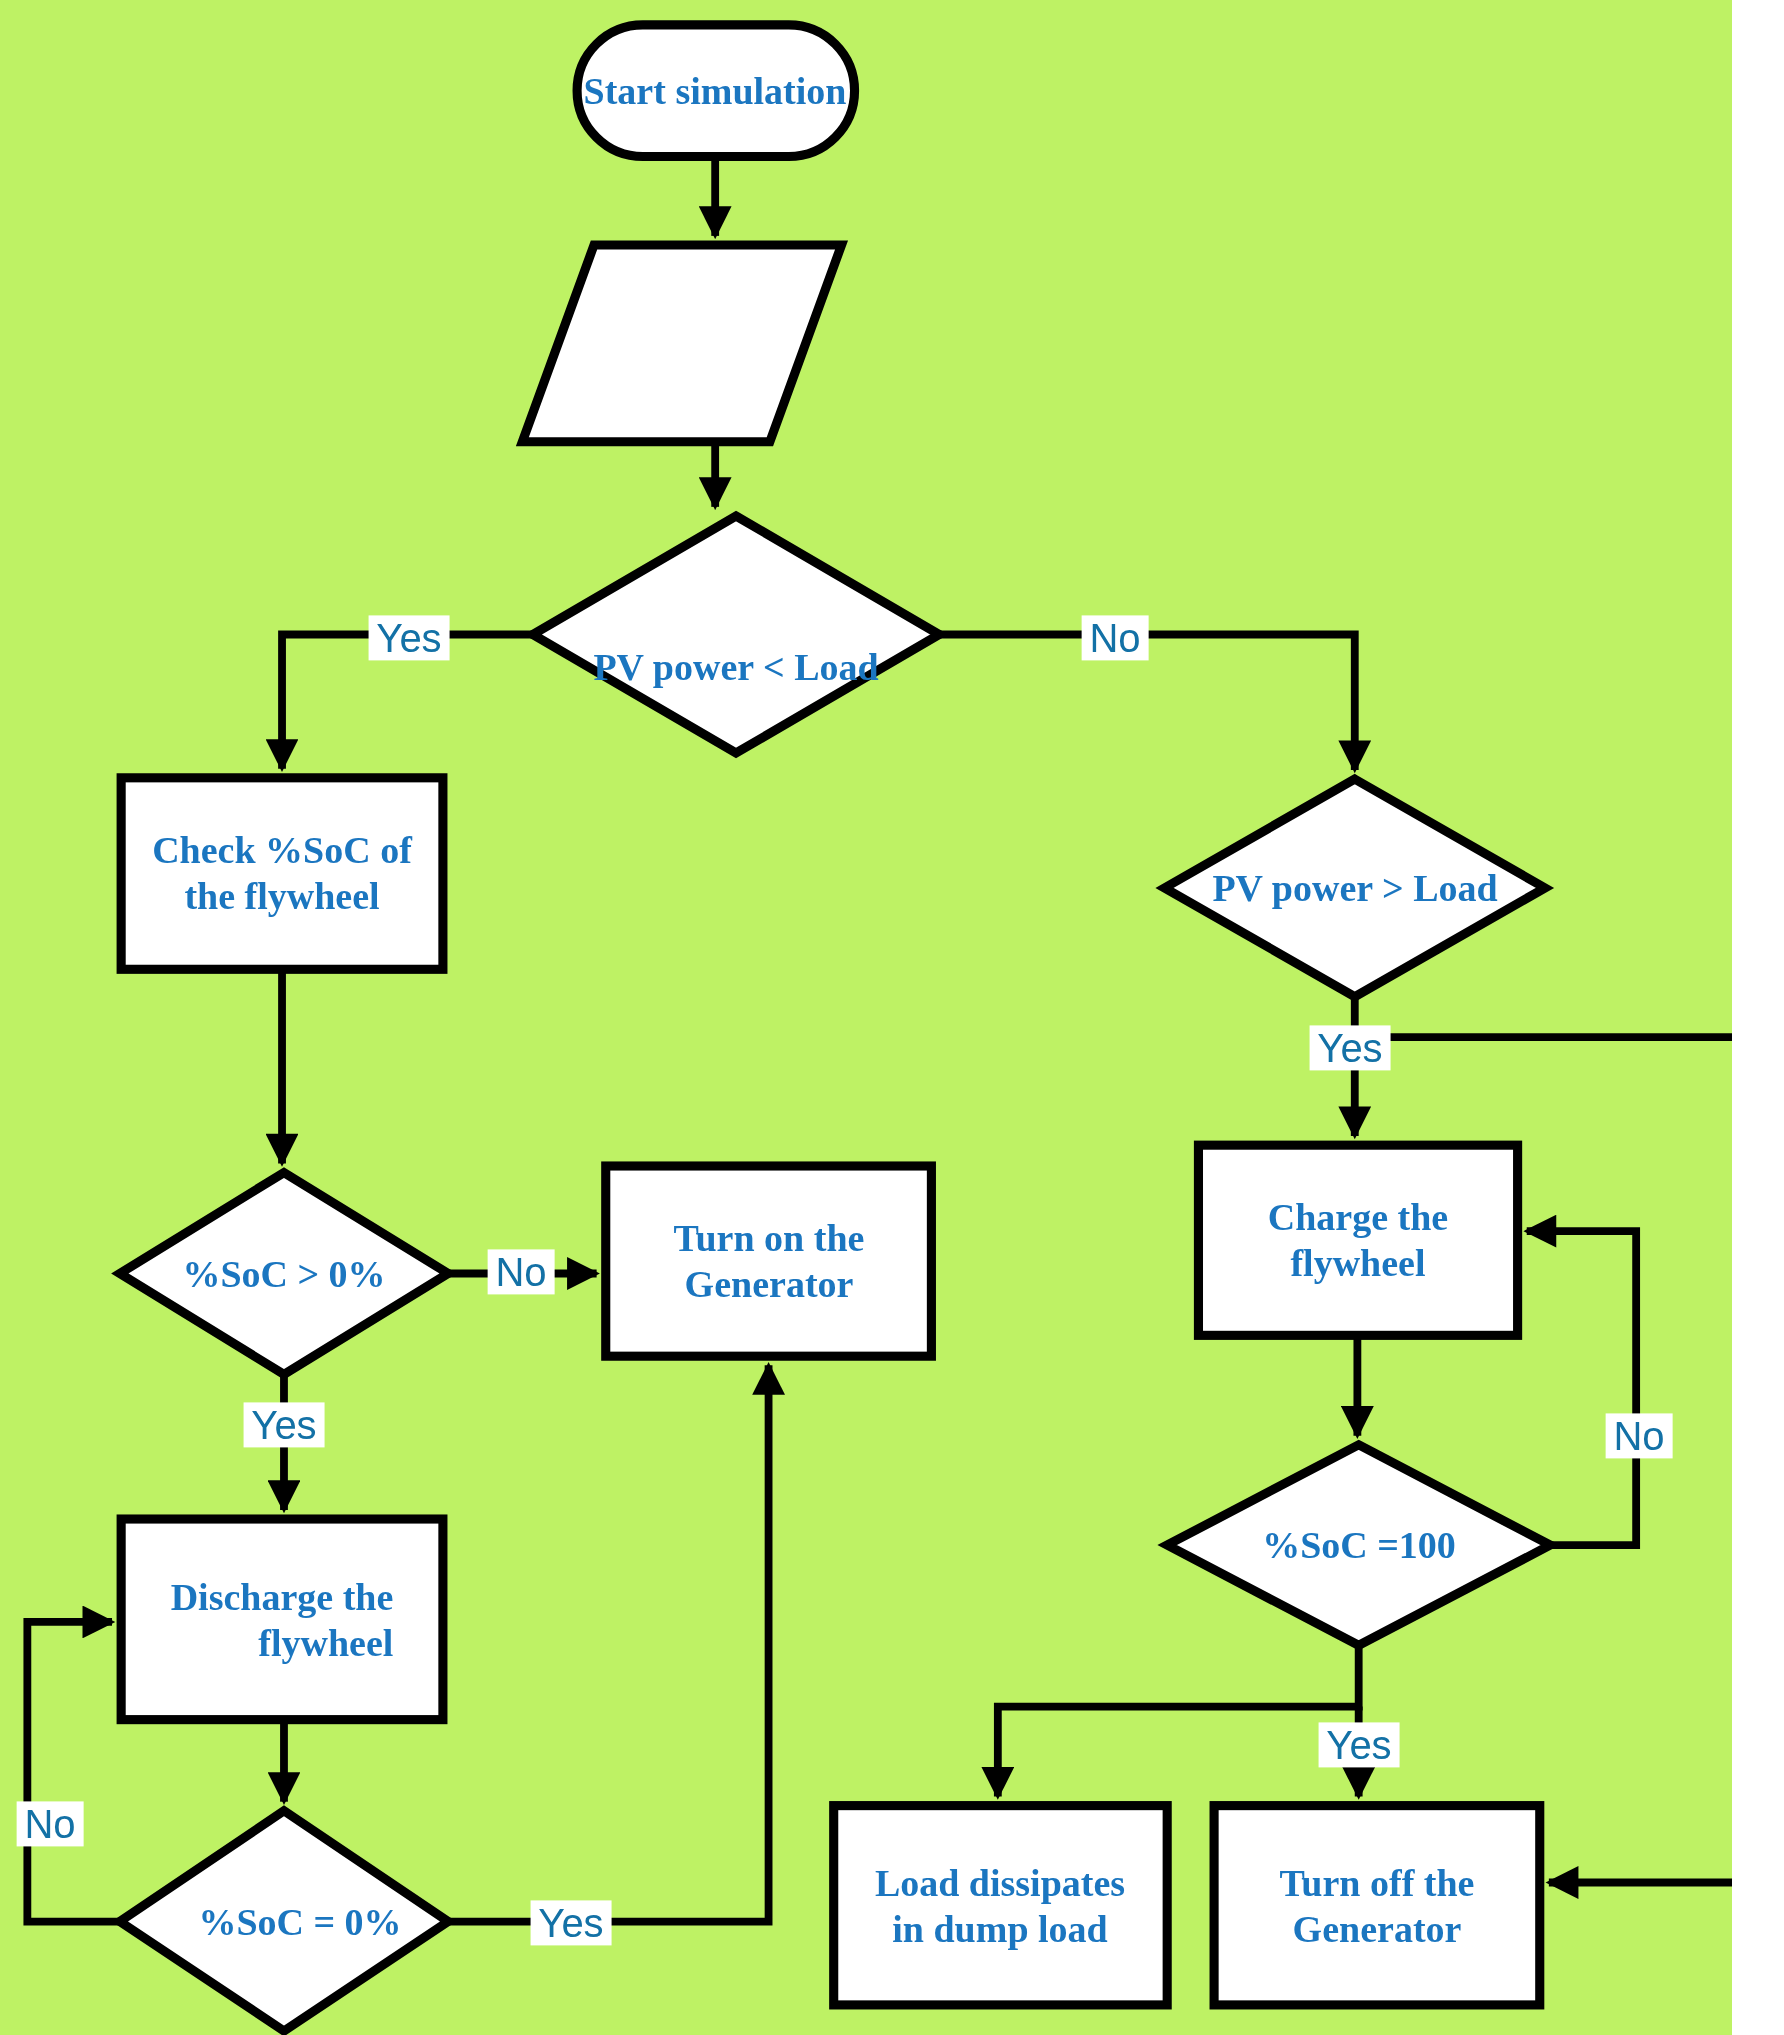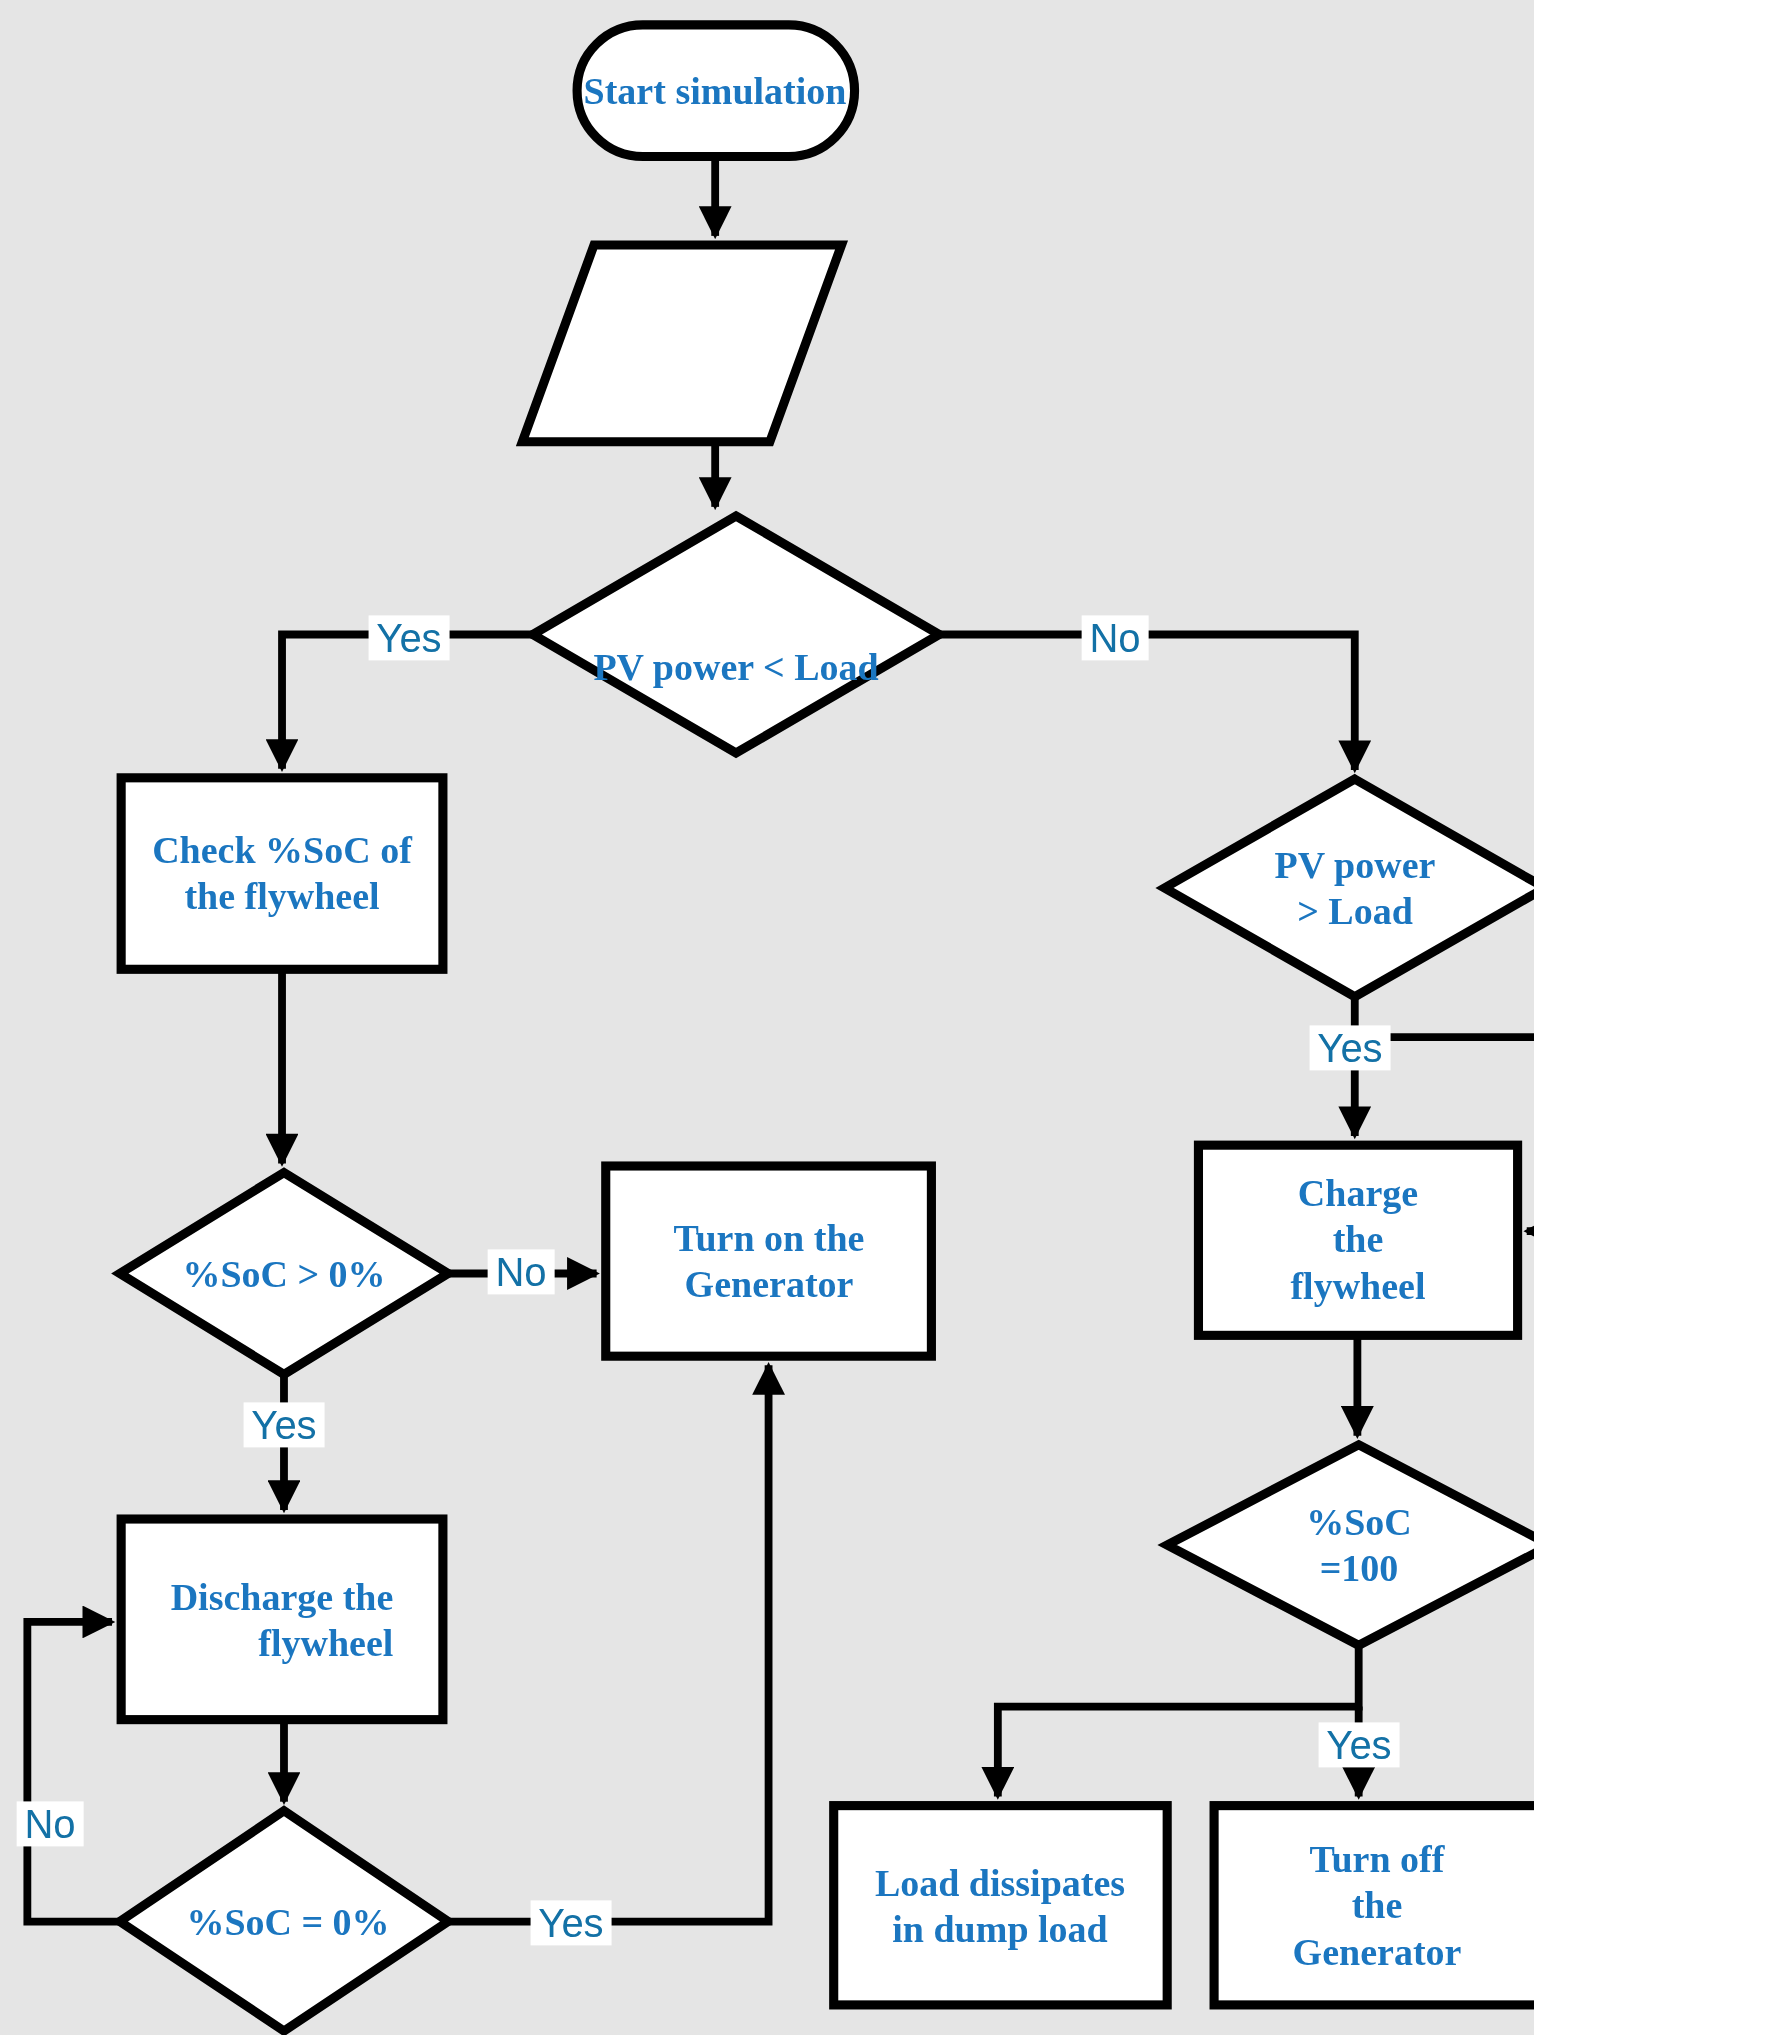--- a/index.html
+++ b/index.html
@@ -1,19 +1,19 @@
 <!DOCTYPE html>
 <html style="font-size:10.4px"><head>
 <meta charset="utf-8">
 <style>
   html,body{margin:0;padding:0;background:#ffffff;}
   .canvas{
     position:relative;
-    width:1534px;height:2035px;
-    background:#e5e5e5;
+    width:1732px;height:2035px;
+    background:#bef264;
     font-family:"Liberation Serif",serif;
     overflow:hidden;
   }
   .layer{position:absolute;left:0;top:0;width:1784px;height:2035px;}
   .node-label{
     position:absolute;
     transform:translate(-50%,-50%);
     color:#1b76c0;
     font-weight:bold;
     font-size:38px;
@@ -83,21 +83,21 @@
 
   <div class="node-label" style="left:715px;top:91px;">Start simulation</div>
   <div class="node-label" style="left:736px;top:667px;">PV power &lt; Load</div>
   <div class="node-label" style="left:282px;top:873px;">Check %SoC of
 the flywheel</div>
   <div class="node-label" style="left:284px;top:1274px;">%SoC &gt; 0%</div>
   <div class="node-label" style="left:769px;top:1261px;">Turn on the
 Generator</div>
   <div class="node-label" style="left:282px;top:1620px;text-align:right;">Discharge the
 flywheel</div>
-  <div class="node-label" style="left:288px;top:1922px;">%SoC = 0%</div>
+  <div class="node-label" style="left:300px;top:1922px;">%SoC = 0%</div>
   <div class="node-label" style="left:1355px;top:888px;">PV power &gt; Load</div>
   <div class="node-label" style="left:1358px;top:1240px;">Charge the
 flywheel</div>
   <div class="node-label" style="left:1359px;top:1545px;">%SoC =100</div>
   <div class="node-label" style="left:1000px;top:1906px;">Load dissipates
 in dump load</div>
   <div class="node-label" style="left:1377px;top:1906px;">Turn off the
 Generator</div>
 
   <div class="edge-label" style="left:409px;top:638px;">Yes</div>

